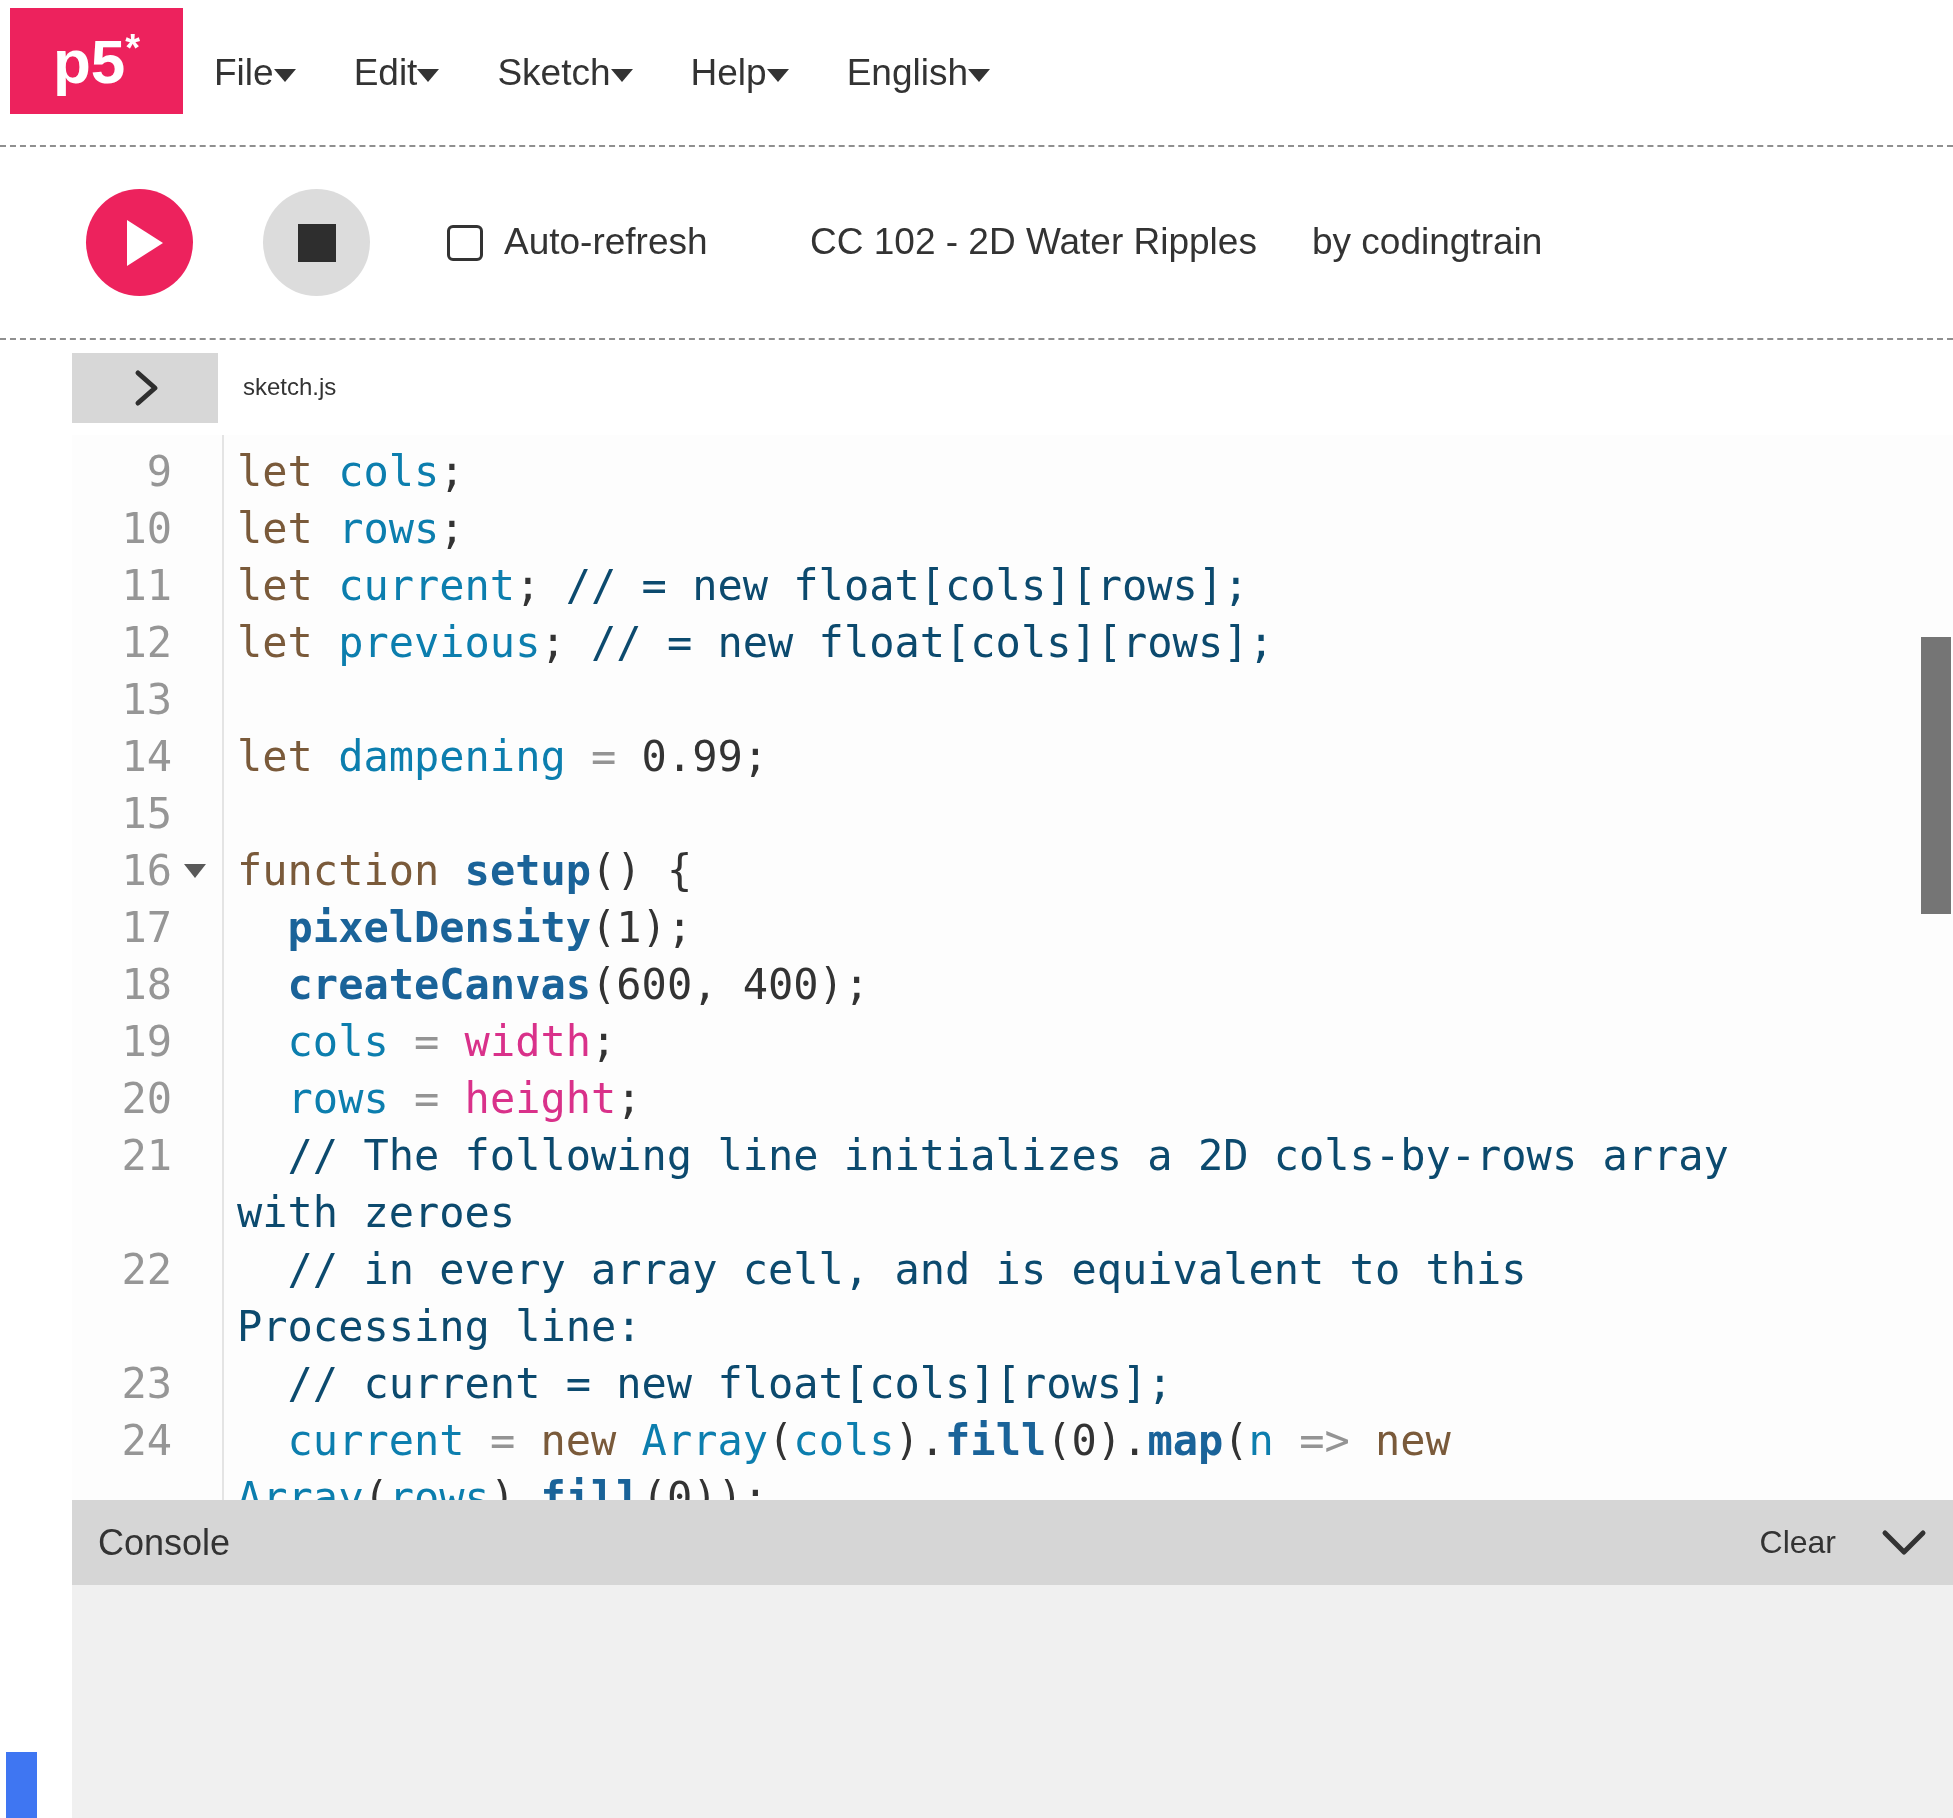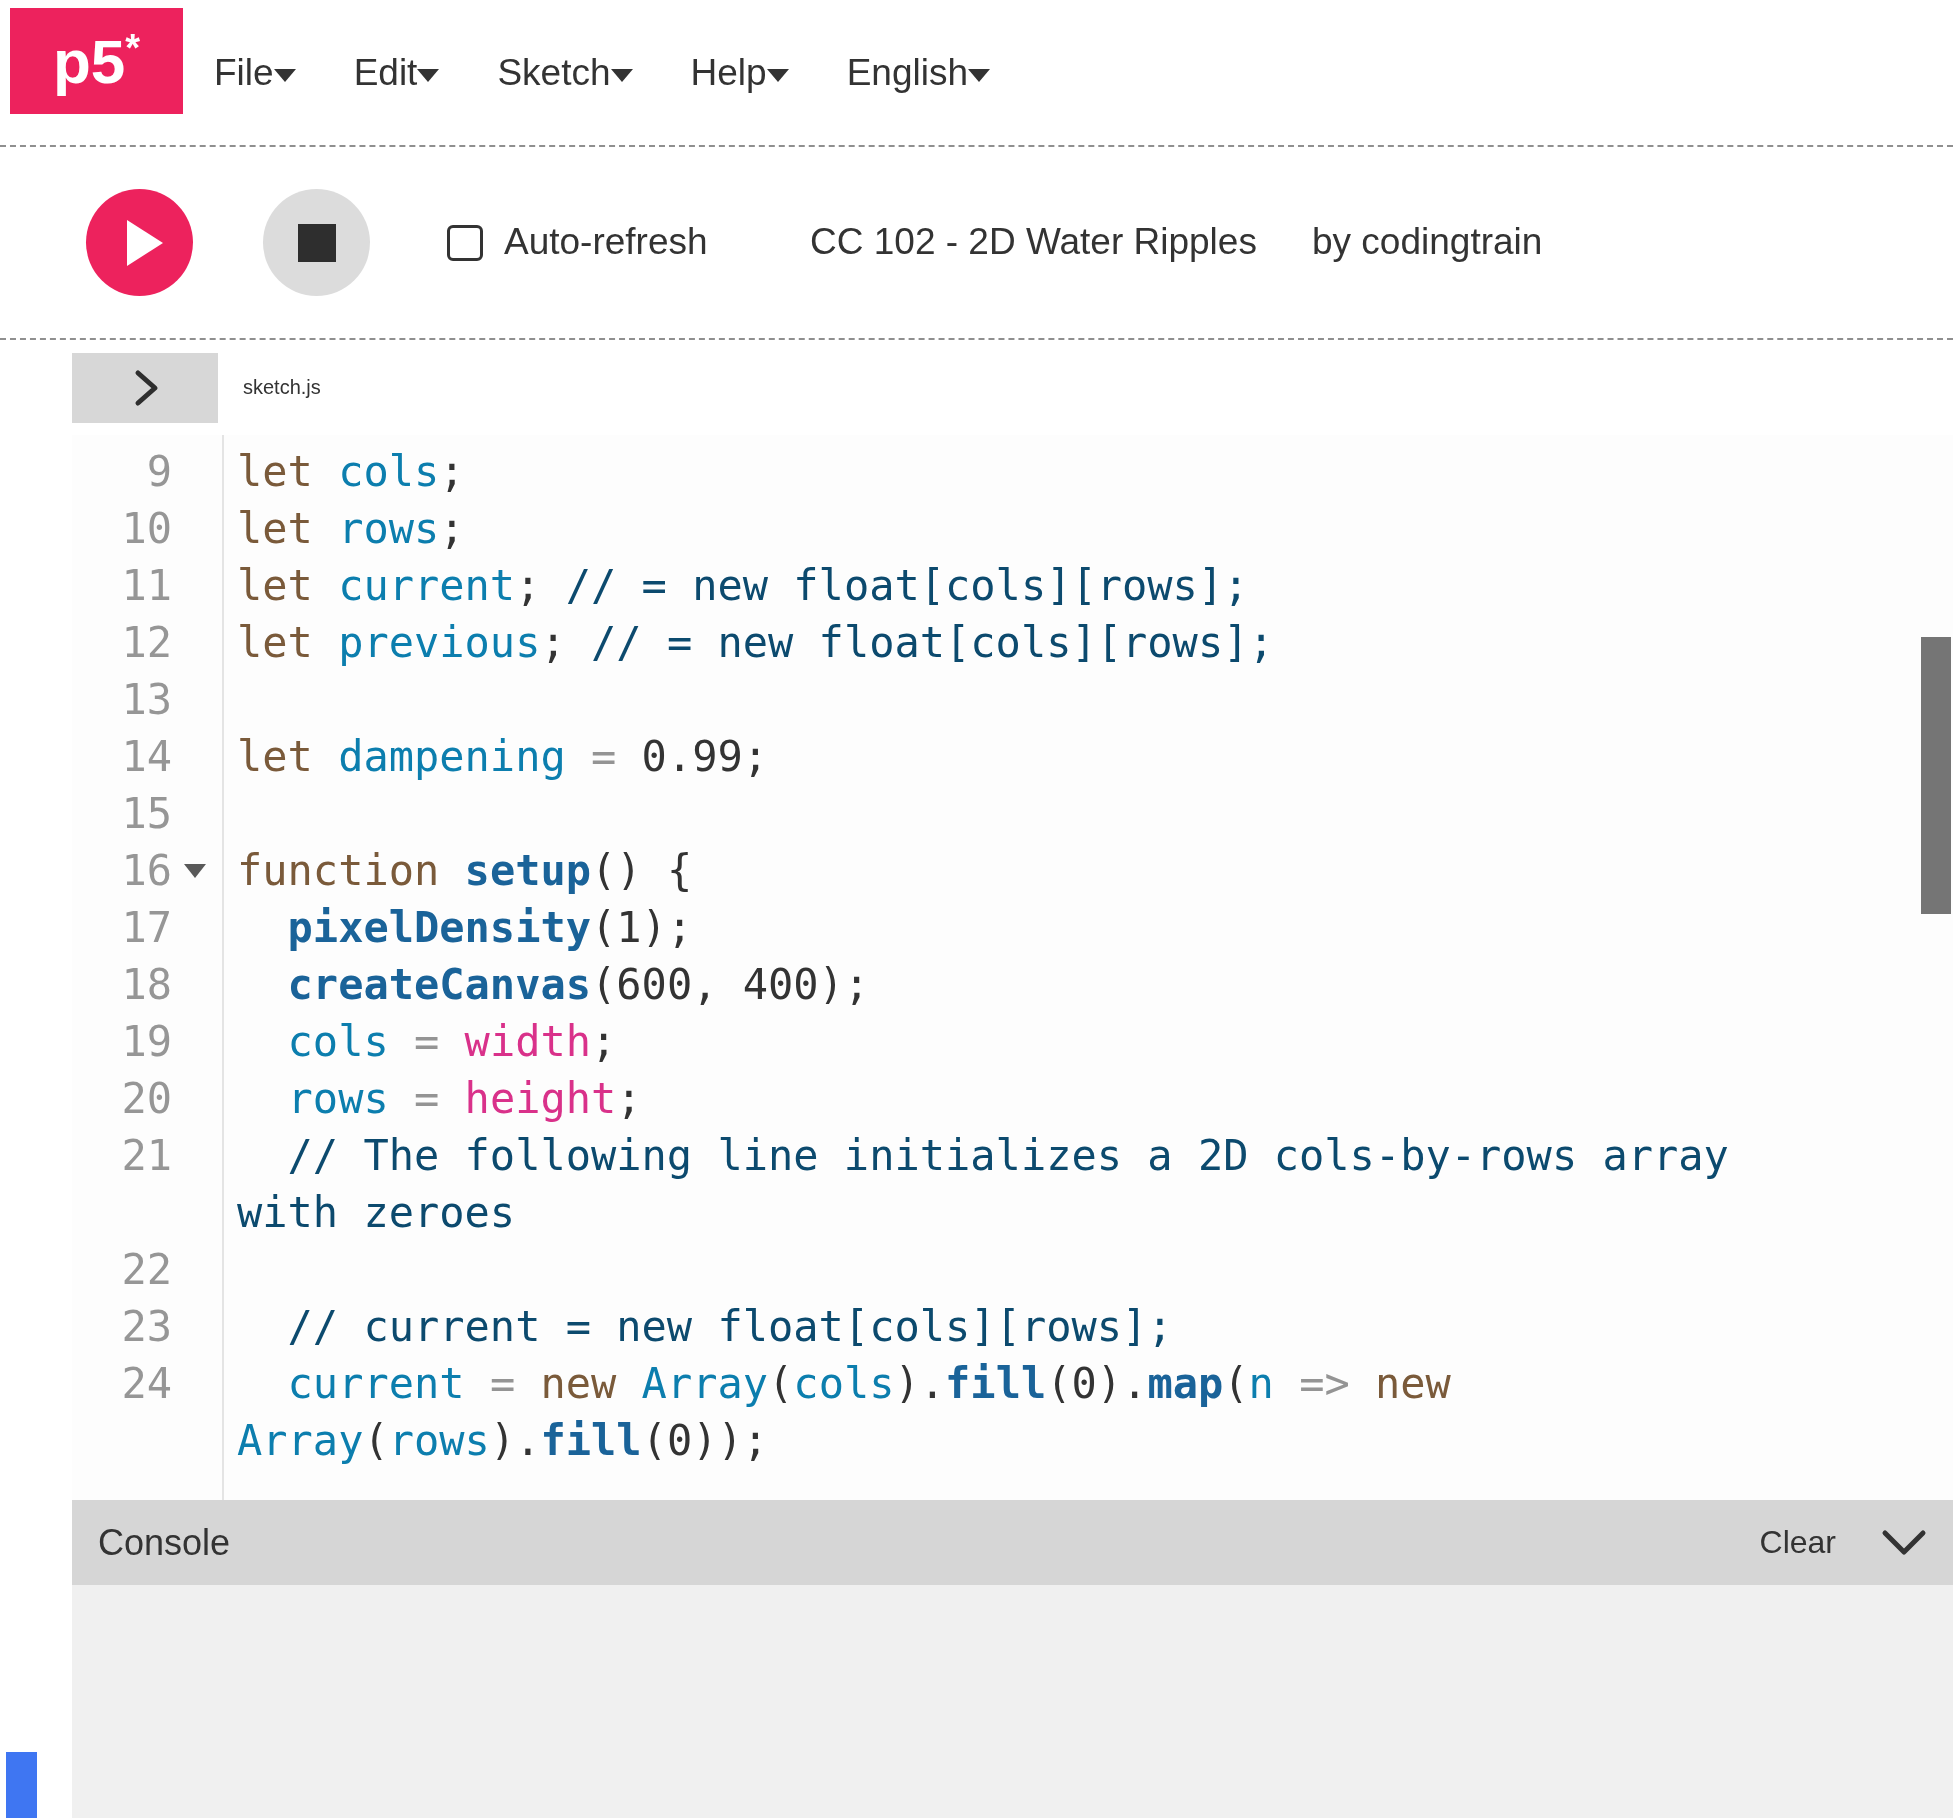--- a/index.html
+++ b/index.html
@@ -32,21 +32,21 @@
   .cbx{position:absolute;left:447px;top:78px;width:36px;height:36px;border:3px solid #333;
        border-radius:6px;background:#fff;box-sizing:border-box;cursor:pointer;}
   .cbx-label{position:absolute;left:504px;top:96px;transform:translateY(-52%);font-size:37px;cursor:pointer;}
   .proj-title{position:absolute;left:810px;top:96px;transform:translateY(-52%);font-size:37px;}
   .proj-author{position:absolute;left:1312px;top:96px;transform:translateY(-52%);font-size:37px;}
 
   
   .tabrow{position:absolute;left:0;top:340px;width:100%;height:95px;background:#fff;}
   .collapse{position:absolute;left:72px;top:13px;width:146px;height:70px;background:#d7d7d7;
             display:flex;align-items:center;justify-content:center;}
-  .tab{position:absolute;left:243px;top:47px;transform:translateY(-50%);font-size:20px;color:#333;cursor:pointer;}
+  .tab{position:absolute;left:243px;top:47px;transform:translateY(-50%);font-size:24px;color:#333;cursor:pointer;}
 
   
   .editor{position:absolute;left:72px;top:435px;width:1881px;height:1065px;background:#fdfdfd;overflow:hidden;}
   .divider{position:absolute;left:150px;top:0;bottom:0;width:2px;background:#e4e4e4;}
   .code-lines{position:absolute;left:0;top:8px;font-family:"DejaVu Sans Mono",monospace;
               font-size:42px;line-height:57px;}
   .line{display:flex;align-items:flex-start;min-height:57px;}
   .gnum{flex:none;width:100px;text-align:right;color:#969696;}
   .gfold{flex:none;width:52px;position:relative;}
   .fold-tri{position:absolute;left:12px;top:22px;width:0;height:0;border-left:11px solid transparent;
@@ -195,21 +195,21 @@
           <pre class="ln-code"><span class="tk-pl">  </span><span class="tk-var">rows</span><span class="tk-op"> = </span><span class="tk-p5">height</span><span class="tk-pl">;</span></pre>
         </div>
         <div class="line">
           <span class="gnum">21</span>
           <span class="gfold"></span>
           <pre class="ln-code"><span class="tk-pl">  </span><span class="tk-com">// The following line initializes a 2D cols-by-rows array with zeroes</span></pre>
         </div>
         <div class="line">
           <span class="gnum">22</span>
           <span class="gfold"></span>
-          <pre class="ln-code"><span class="tk-pl">  </span></pre>
+          <pre class="ln-code"><span class="tk-pl">  </span><span class="tk-com">// in every array cell, and is equivalent to this Processing line:</span></pre>
         </div>
         <div class="line">
           <span class="gnum">23</span>
           <span class="gfold"></span>
           <pre class="ln-code"><span class="tk-pl">  </span><span class="tk-com">// current = new float[cols][rows];</span></pre>
         </div>
         <div class="line">
           <span class="gnum">24</span>
           <span class="gfold"></span>
           <pre class="ln-code"><span class="tk-pl">  </span><span class="tk-var">current</span><span class="tk-op"> = </span><span class="tk-kw">new</span><span class="tk-pl"> </span><span class="tk-var">Array</span><span class="tk-pl">(</span><span class="tk-var">cols</span><span class="tk-pl">).</span><span class="tk-fn">fill</span><span class="tk-pl">(</span><span class="tk-num">0</span><span class="tk-pl">).</span><span class="tk-fn">map</span><span class="tk-pl">(</span><span class="tk-var">n</span><span class="tk-op"> =&gt; </span><span class="tk-kw">new</span><span class="tk-pl"> </span><span class="tk-var">Array</span><span class="tk-pl">(</span><span class="tk-var">rows</span><span class="tk-pl">).</span><span class="tk-fn">fill</span><span class="tk-pl">(</span><span class="tk-num">0</span><span class="tk-pl">));</span></pre>

